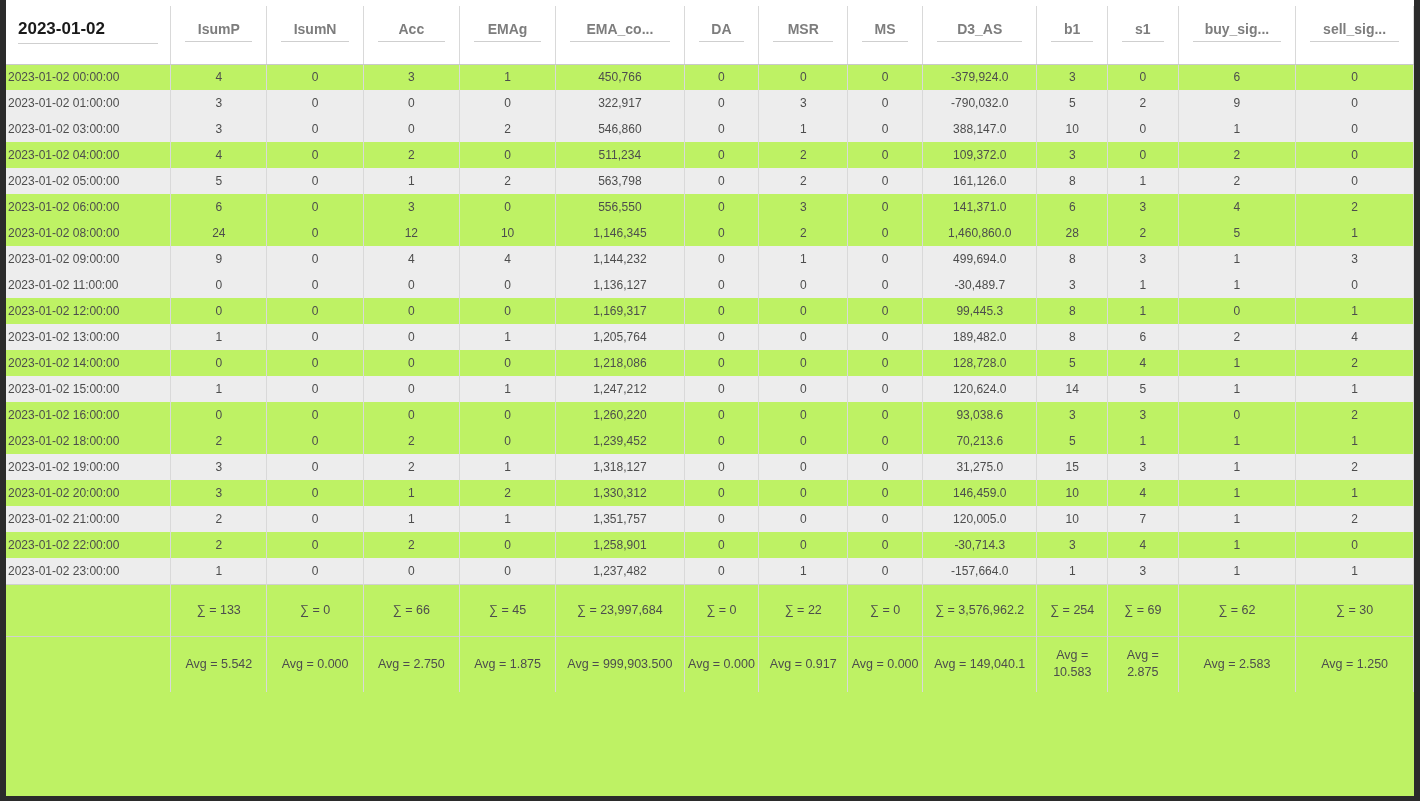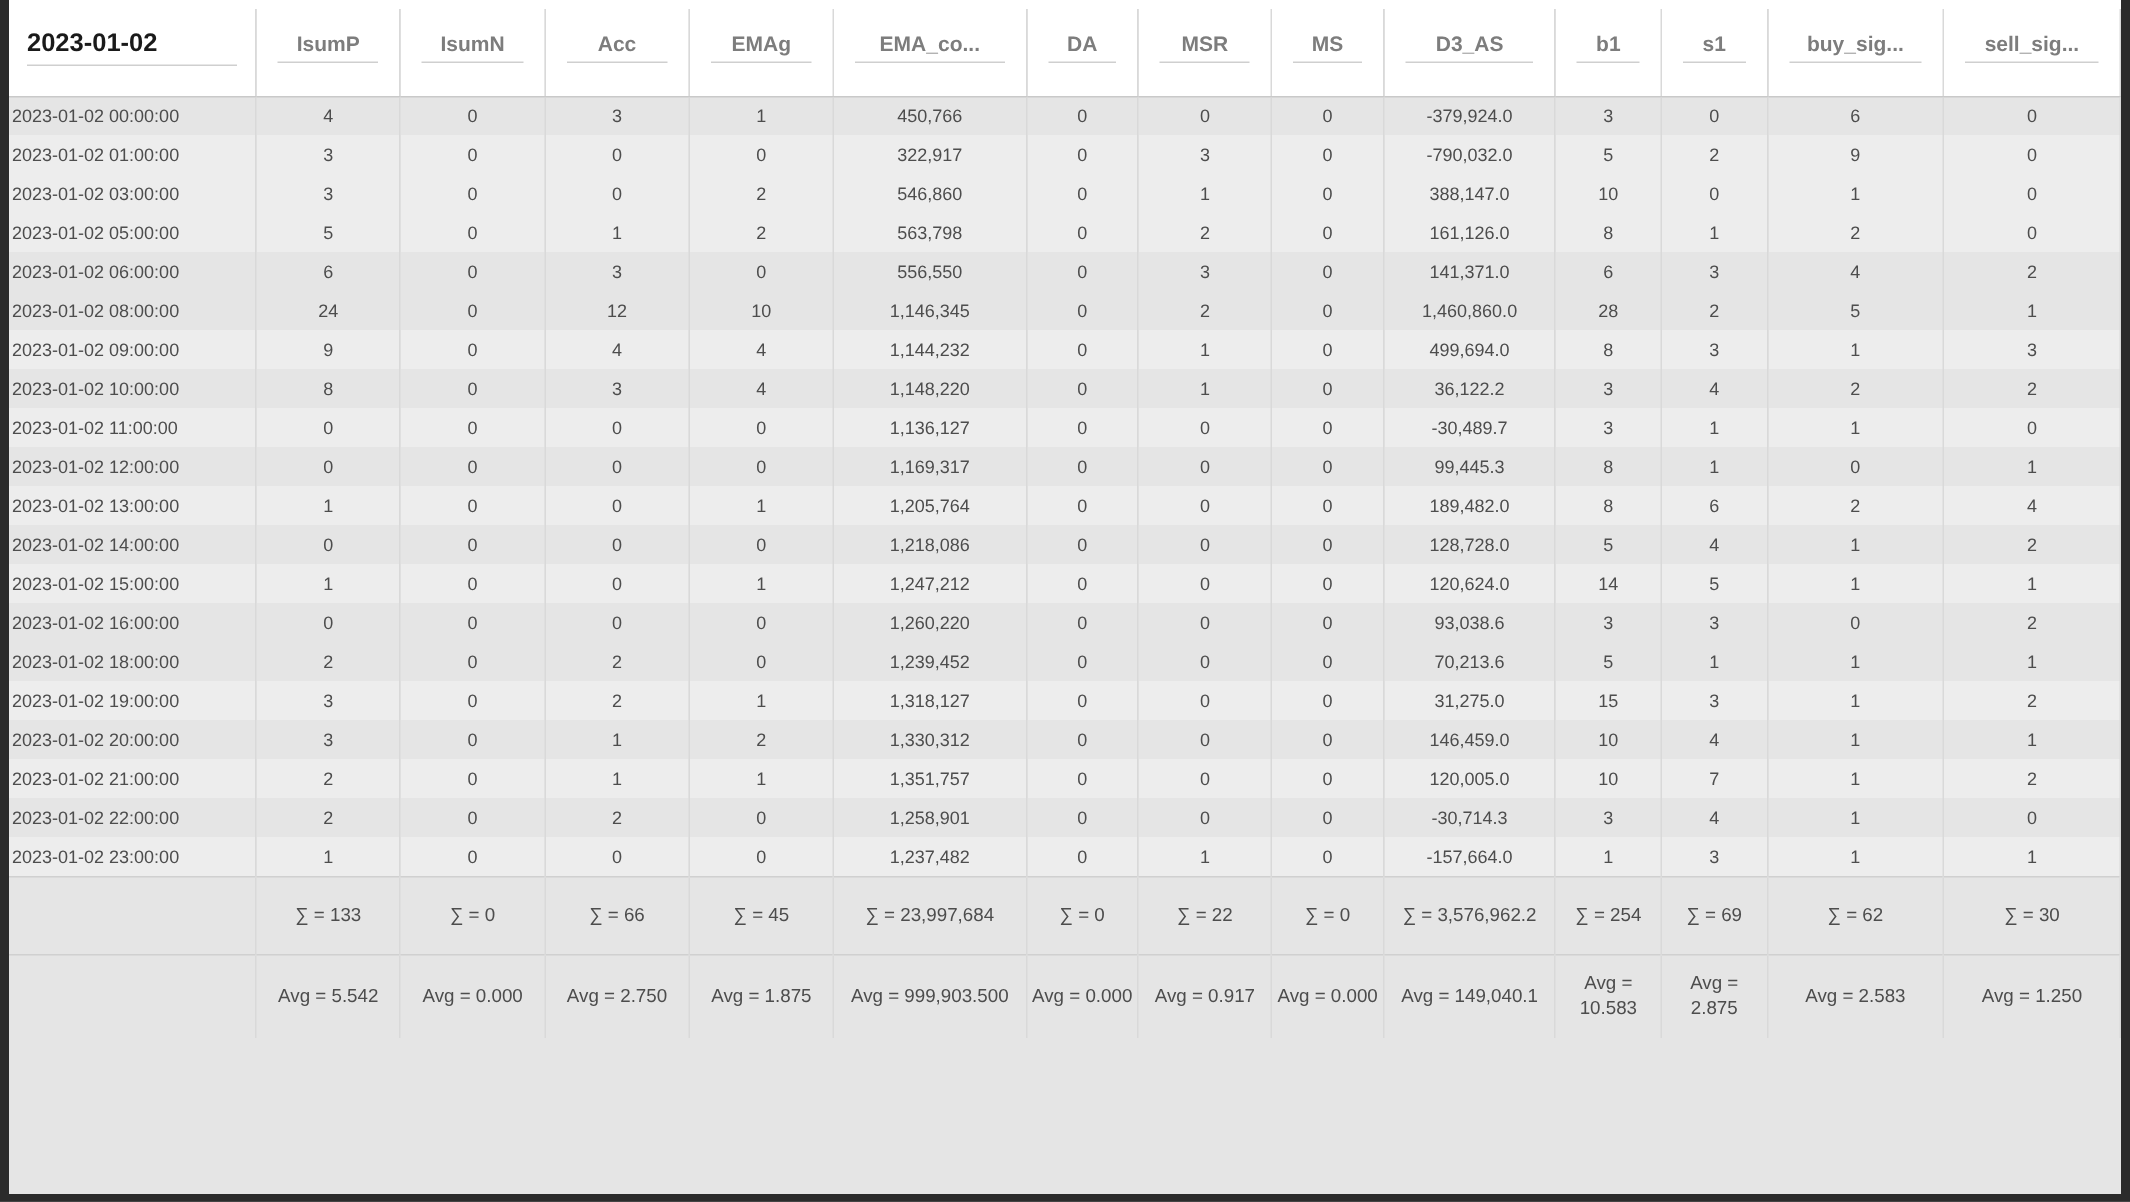--- a/index.html
+++ b/index.html
@@ -15,21 +15,21 @@
     background: #2b2b2b;
     position: relative;
     overflow: hidden;
   }
   .table-frame {
     position: absolute;
     left: 6px;
     top: 6px;
     width: 1408px;
     height: 790px;
-    background: #e5e5e5;
+    background: #bef264;
     overflow: hidden;
   }
   table.grid {
     border-collapse: collapse;
     width: 100%;
     table-layout: fixed;
     font-size: 12px;
     color: #4a4a4a;
   }
   table.grid th, table.grid td {
@@ -226,20 +226,36 @@
             <td>546,860</td>
             <td>0</td>
             <td>1</td>
             <td>0</td>
             <td>388,147.0</td>
             <td>10</td>
             <td>0</td>
             <td>1</td>
             <td>0</td>
           </tr>
+          <tr class="data-row">
+            <td class="idx">2023-01-02 04:00:00</td>
+            <td>4</td>
+            <td>0</td>
+            <td>2</td>
+            <td>0</td>
+            <td>511,234</td>
+            <td>0</td>
+            <td>2</td>
+            <td>0</td>
+            <td>109,372.0</td>
+            <td>3</td>
+            <td>0</td>
+            <td>2</td>
+            <td>0</td>
+          </tr>
           <tr class="data-row alt">
             <td class="idx">2023-01-02 05:00:00</td>
             <td>5</td>
             <td>0</td>
             <td>1</td>
             <td>2</td>
             <td>563,798</td>
             <td>0</td>
             <td>2</td>
             <td>0</td>
@@ -289,36 +305,20 @@
             <td>4</td>
             <td>1,144,232</td>
             <td>0</td>
             <td>1</td>
             <td>0</td>
             <td>499,694.0</td>
             <td>8</td>
             <td>3</td>
             <td>1</td>
             <td>3</td>
-          </tr>
-          <tr class="data-row">
-            <td class="idx">2023-01-02 10:00:00</td>
-            <td>8</td>
-            <td>0</td>
-            <td>3</td>
-            <td>4</td>
-            <td>1,148,220</td>
-            <td>0</td>
-            <td>1</td>
-            <td>0</td>
-            <td>36,122.2</td>
-            <td>3</td>
-            <td>4</td>
-            <td>2</td>
-            <td>2</td>
           </tr>
           <tr class="data-row alt">
             <td class="idx">2023-01-02 11:00:00</td>
             <td>0</td>
             <td>0</td>
             <td>0</td>
             <td>0</td>
             <td>1,136,127</td>
             <td>0</td>
             <td>0</td>

